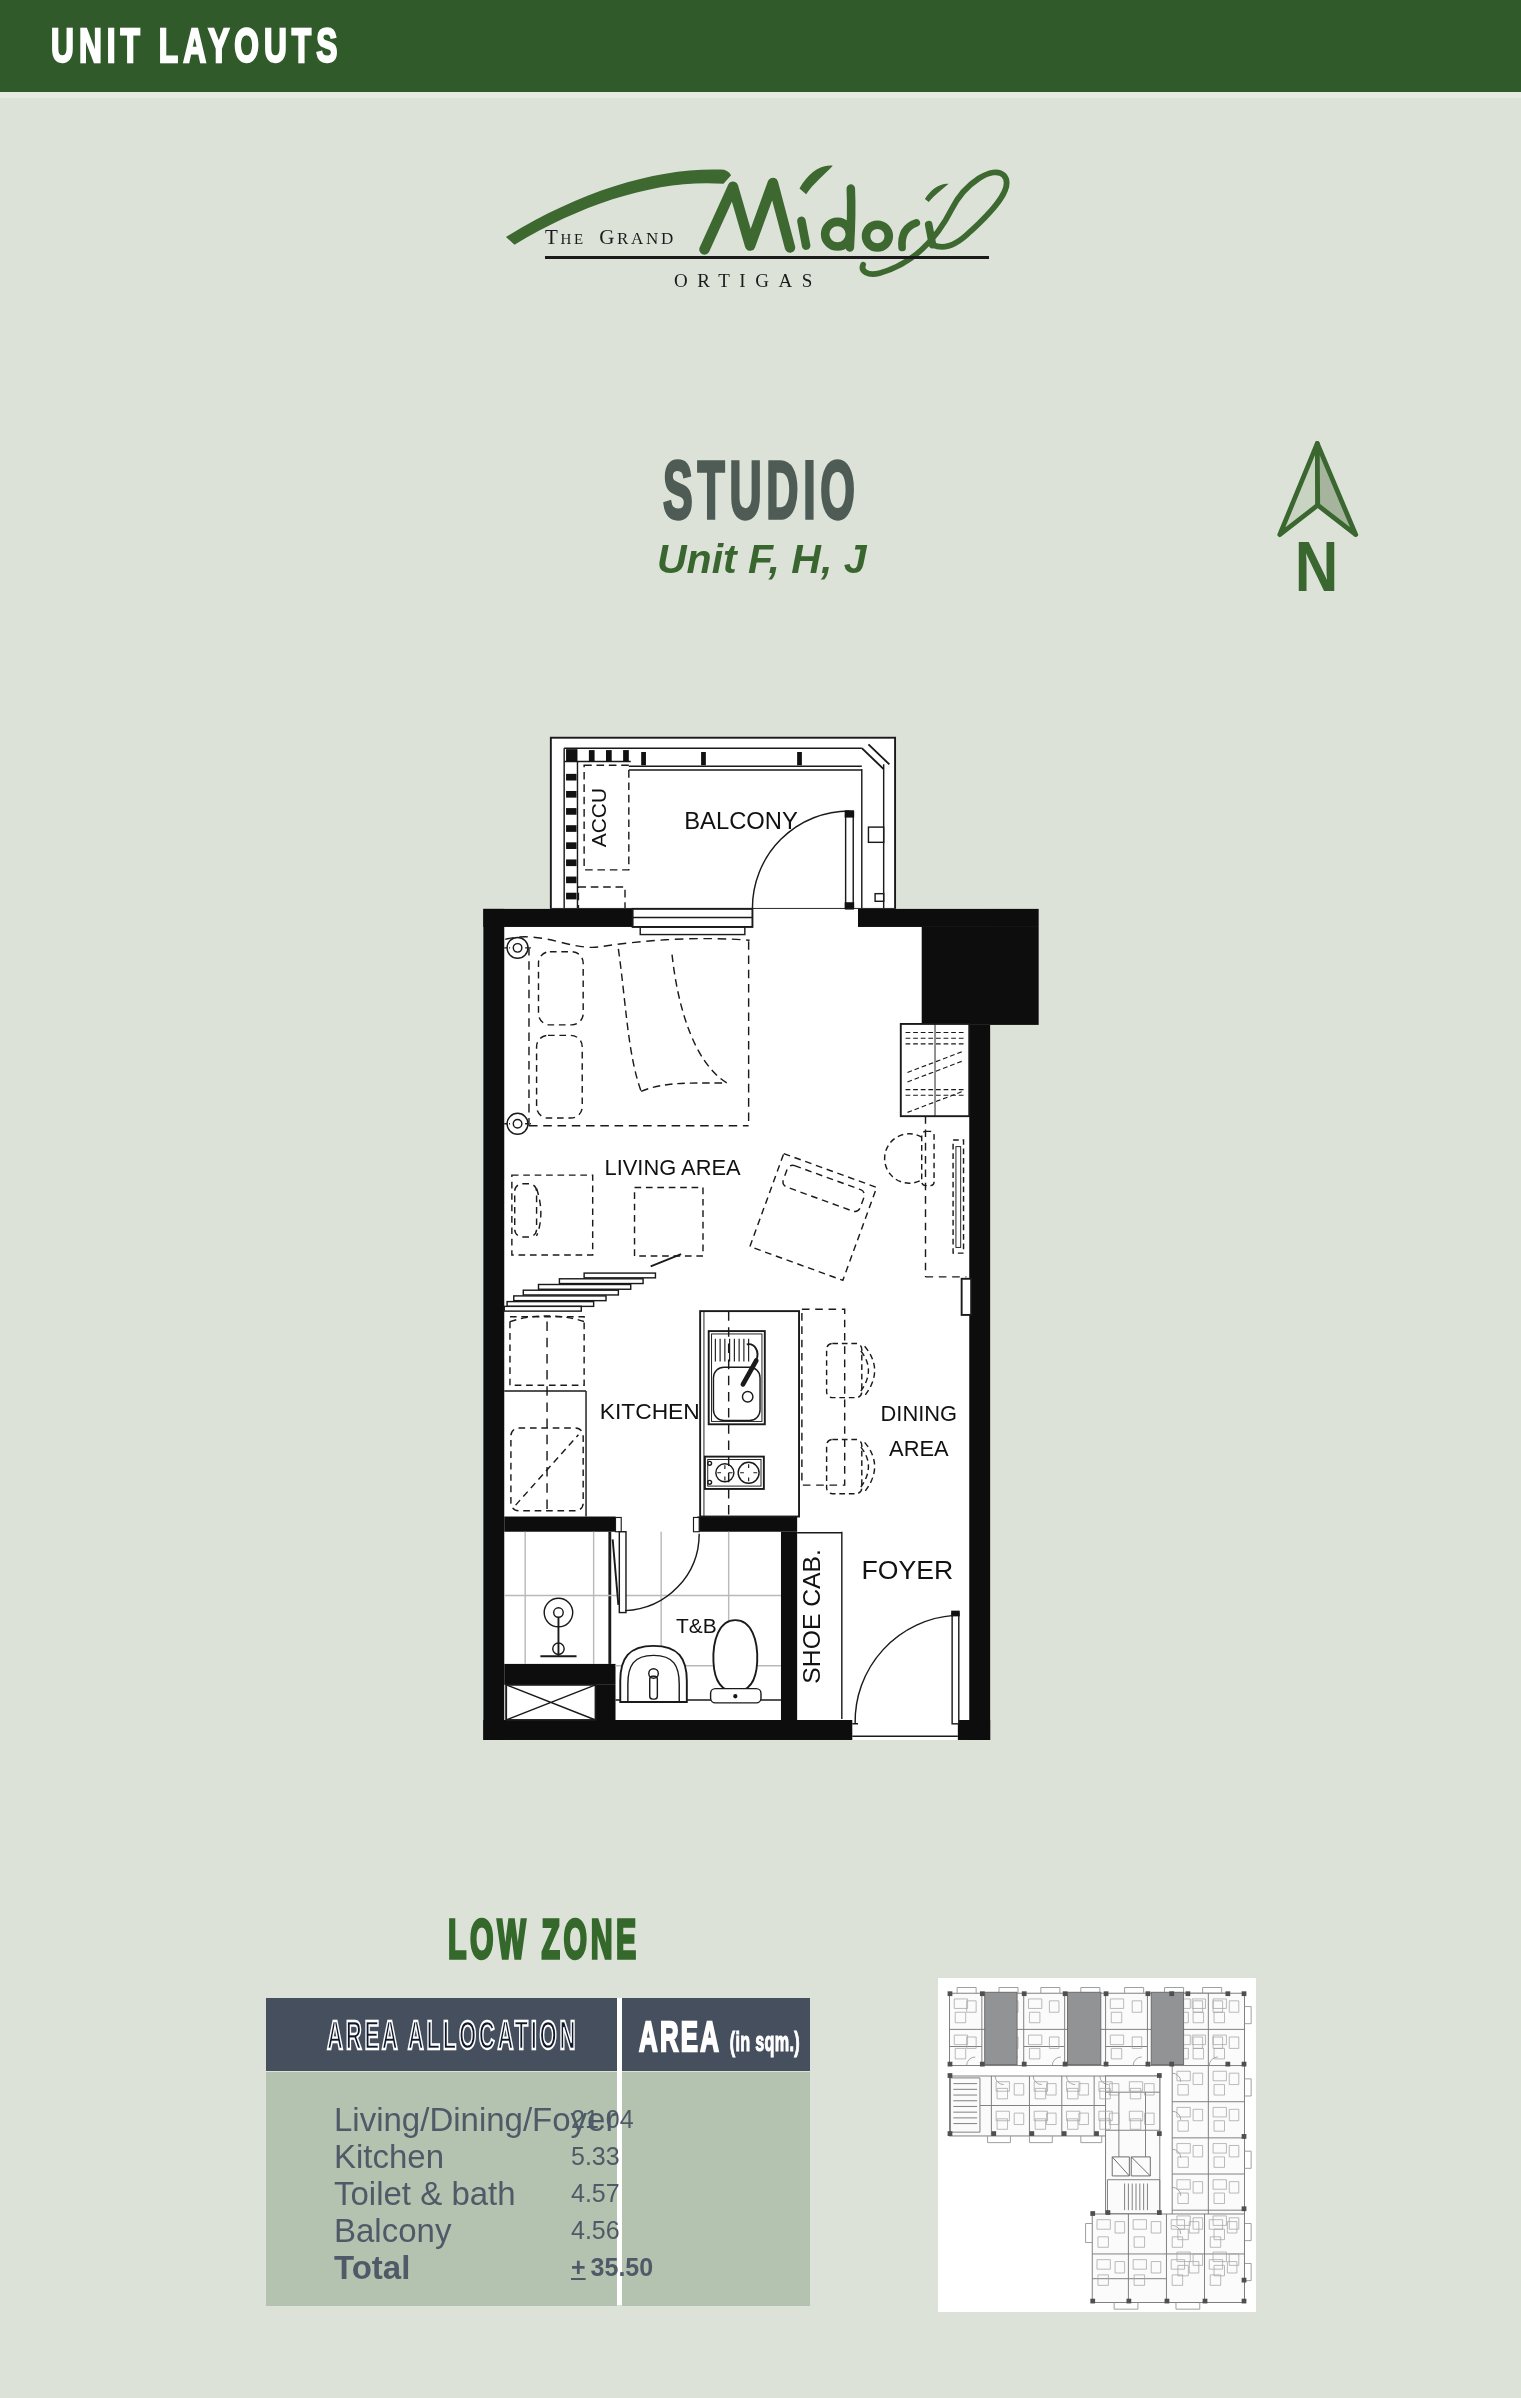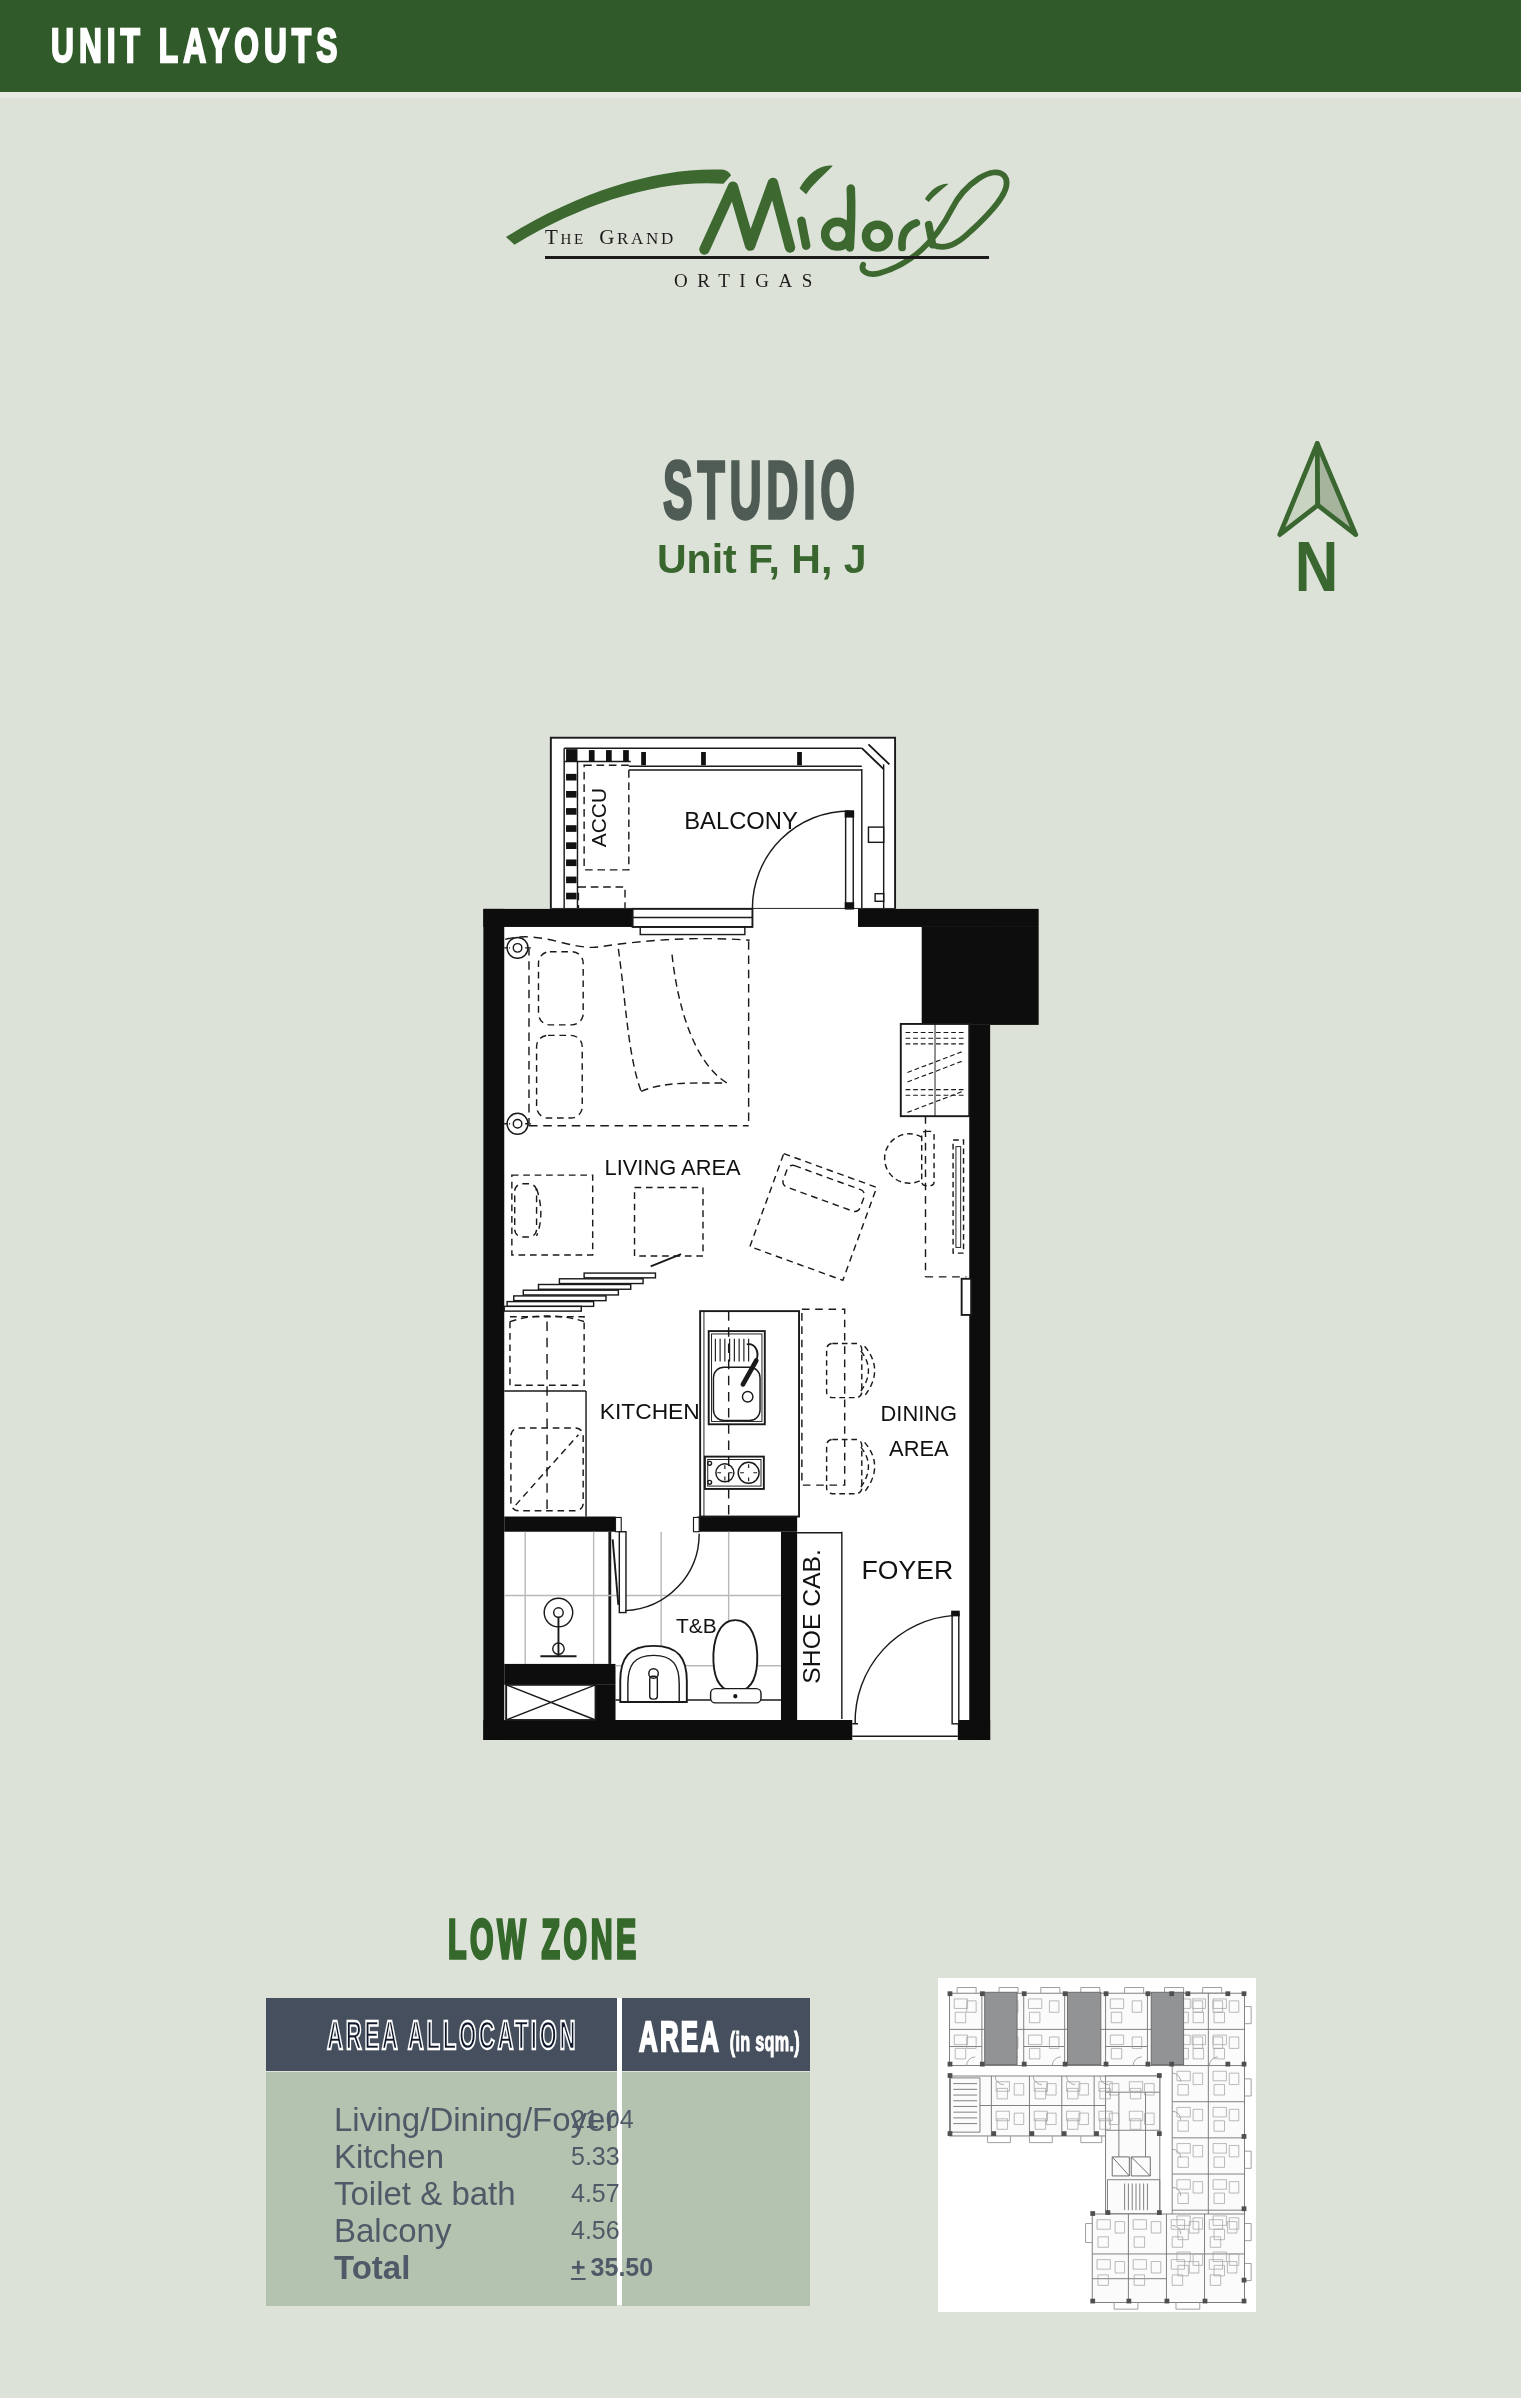--- a/index.html
+++ b/index.html
@@ -47,21 +47,21 @@
 <div class="abs" style="left:545px;top:225px;color:#1b1b1b;font-family:'Liberation Serif',serif;font-size:21px;letter-spacing:2.7px;white-space:nowrap;">T<span style="font-size:15px;">HE</span> G<span style="font-size:17px;">RAND</span></div>
 
 <div class="abs" style="left:545px;top:256px;width:444px;height:2.9px;background:#1b1b1b;"></div>
 
 <div class="abs" style="left:674px;top:270px;color:#1b1b1b;font-family:'Liberation Serif',serif;font-size:19px;letter-spacing:9.5px;white-space:nowrap;">ORTIGAS</div>
 
 <div class="abs" style="left:663px;top:457px;height:67px;color:#4e5c55;font-weight:bold;font-size:81px;line-height:67px;">
   <span class="cond" id="studio" style="transform:scaleX(0.55);letter-spacing:8.6px;-webkit-text-stroke:3.3px #4e5c55;">STUDIO</span>
 </div>
 
-<div class="abs" style="left:657px;top:535px;height:48px;color:#38662e;font-weight:bold;font-size:41px;line-height:48px;white-space:nowrap;">Unit F, H, J</div>
+<div class="abs" style="left:657px;top:535px;height:48px;color:#38662e;font-weight:bold;font-size:41px;line-height:48px;white-space:nowrap;font-style:italic;">Unit F, H, J</div>
 
 <svg class="abs" style="left:1270px;top:433px;" width="105" height="114" viewBox="0 0 110 120">
 
   <polygon points="49.5,11 50,76 10,107" fill="#c9d3c2" stroke="#3a6730" stroke-width="5" stroke-linejoin="round"></polygon>
 
   <polygon points="49.5,11 90,107 50,76" fill="#a6b49d" stroke="#3a6730" stroke-width="5" stroke-linejoin="round"></polygon>
 </svg>
 
 <div class="abs" style="left:1274px;top:526px;width:86px;text-align:center;color:#3a6730;font-weight:bold;font-size:71px;"><span class="cond" style="transform:scaleX(0.85);transform-origin:center;">N</span></div>
 

